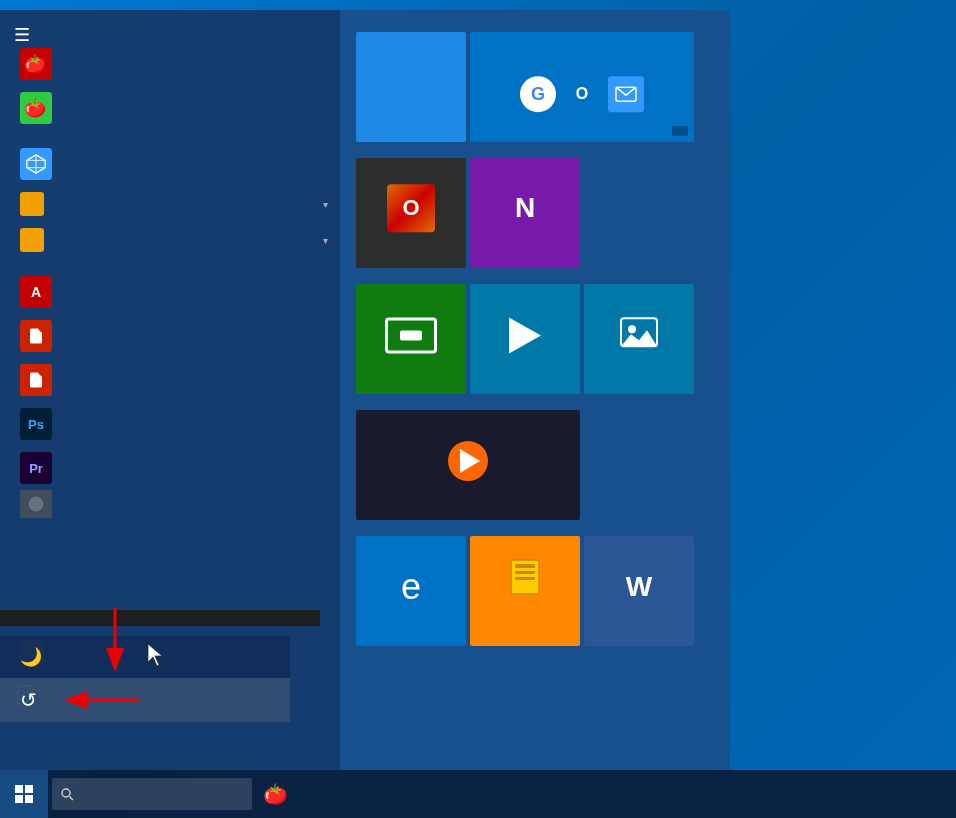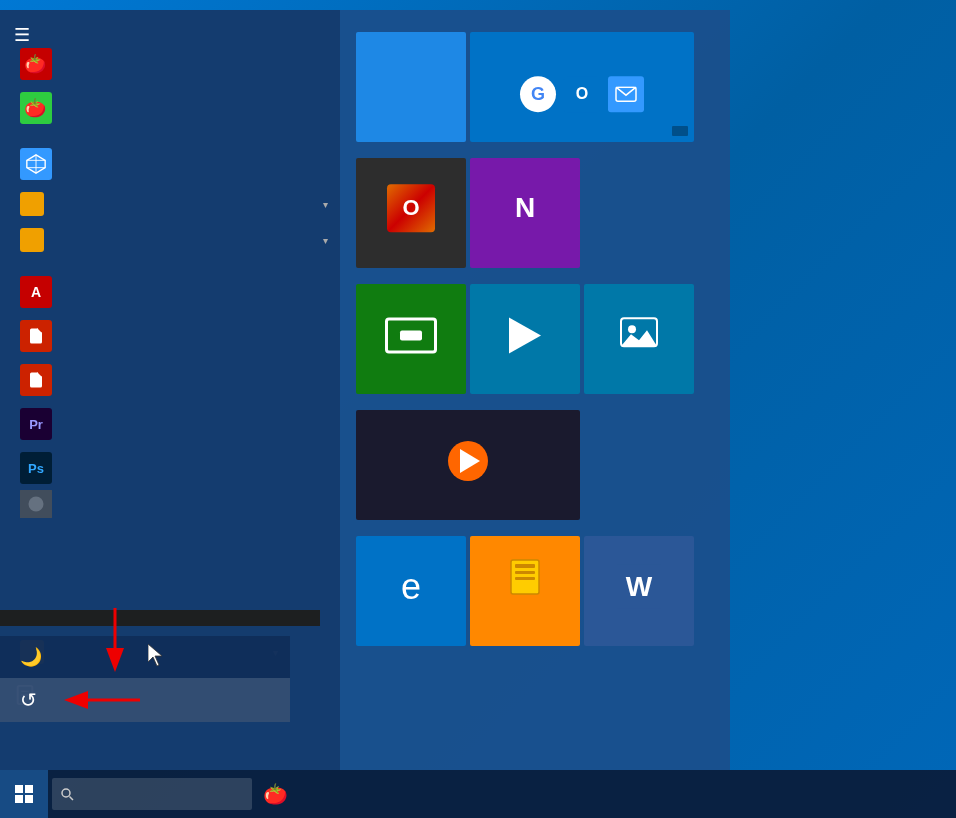--- a/index.html
+++ b/index.html
@@ -442,29 +442,29 @@
           <div class="app-icon pdf">
             <svg width="18" height="18" viewBox="0 0 24 24" fill="white">
                 <path d="M14 2H6a2 2 0 0 0-2 2v16a2 2 0 0 0 2 2h12a2 2 0 0 0 2-2V8z"></path>
                 <polyline points="14 2 14 8 20 8" fill="none" stroke="white" stroke-width="1.5"></polyline>
               </svg>
           </div>
           <span></span>
         </div>
 
         <div class="app-item">
+          <div class="app-icon" style="background:#001e36;">
+            <span style="color:#31a8ff; font-size:13px; font-weight:bold;">Ps</span>
+          </div>
+          <span></span>
+        </div>
+
+        <div class="app-item">
           <div class="app-icon" style="background:#1a0033;">
             <span style="color:#9999ff; font-size:13px; font-weight:bold;">Pr</span>
-          </div>
-          <span></span>
-        </div>
-
-        <div class="app-item">
-          <div class="app-icon" style="background:#001e36;">
-            <span style="color:#31a8ff; font-size:13px; font-weight:bold;">Ps</span>
           </div>
           <span></span>
         </div>
 
         <div class="app-item-partial" style="opacity:0.7;">
           <div class="app-icon" style="background:#555; width:32px; height:32px;">
             <svg width="18" height="18" viewBox="0 0 24 24" fill="white">
                 <path d="M12 2a10 10 0 1 0 10 10A10 10 0 0 0 12 2z" fill="#888"></path>
               </svg>
           </div>

